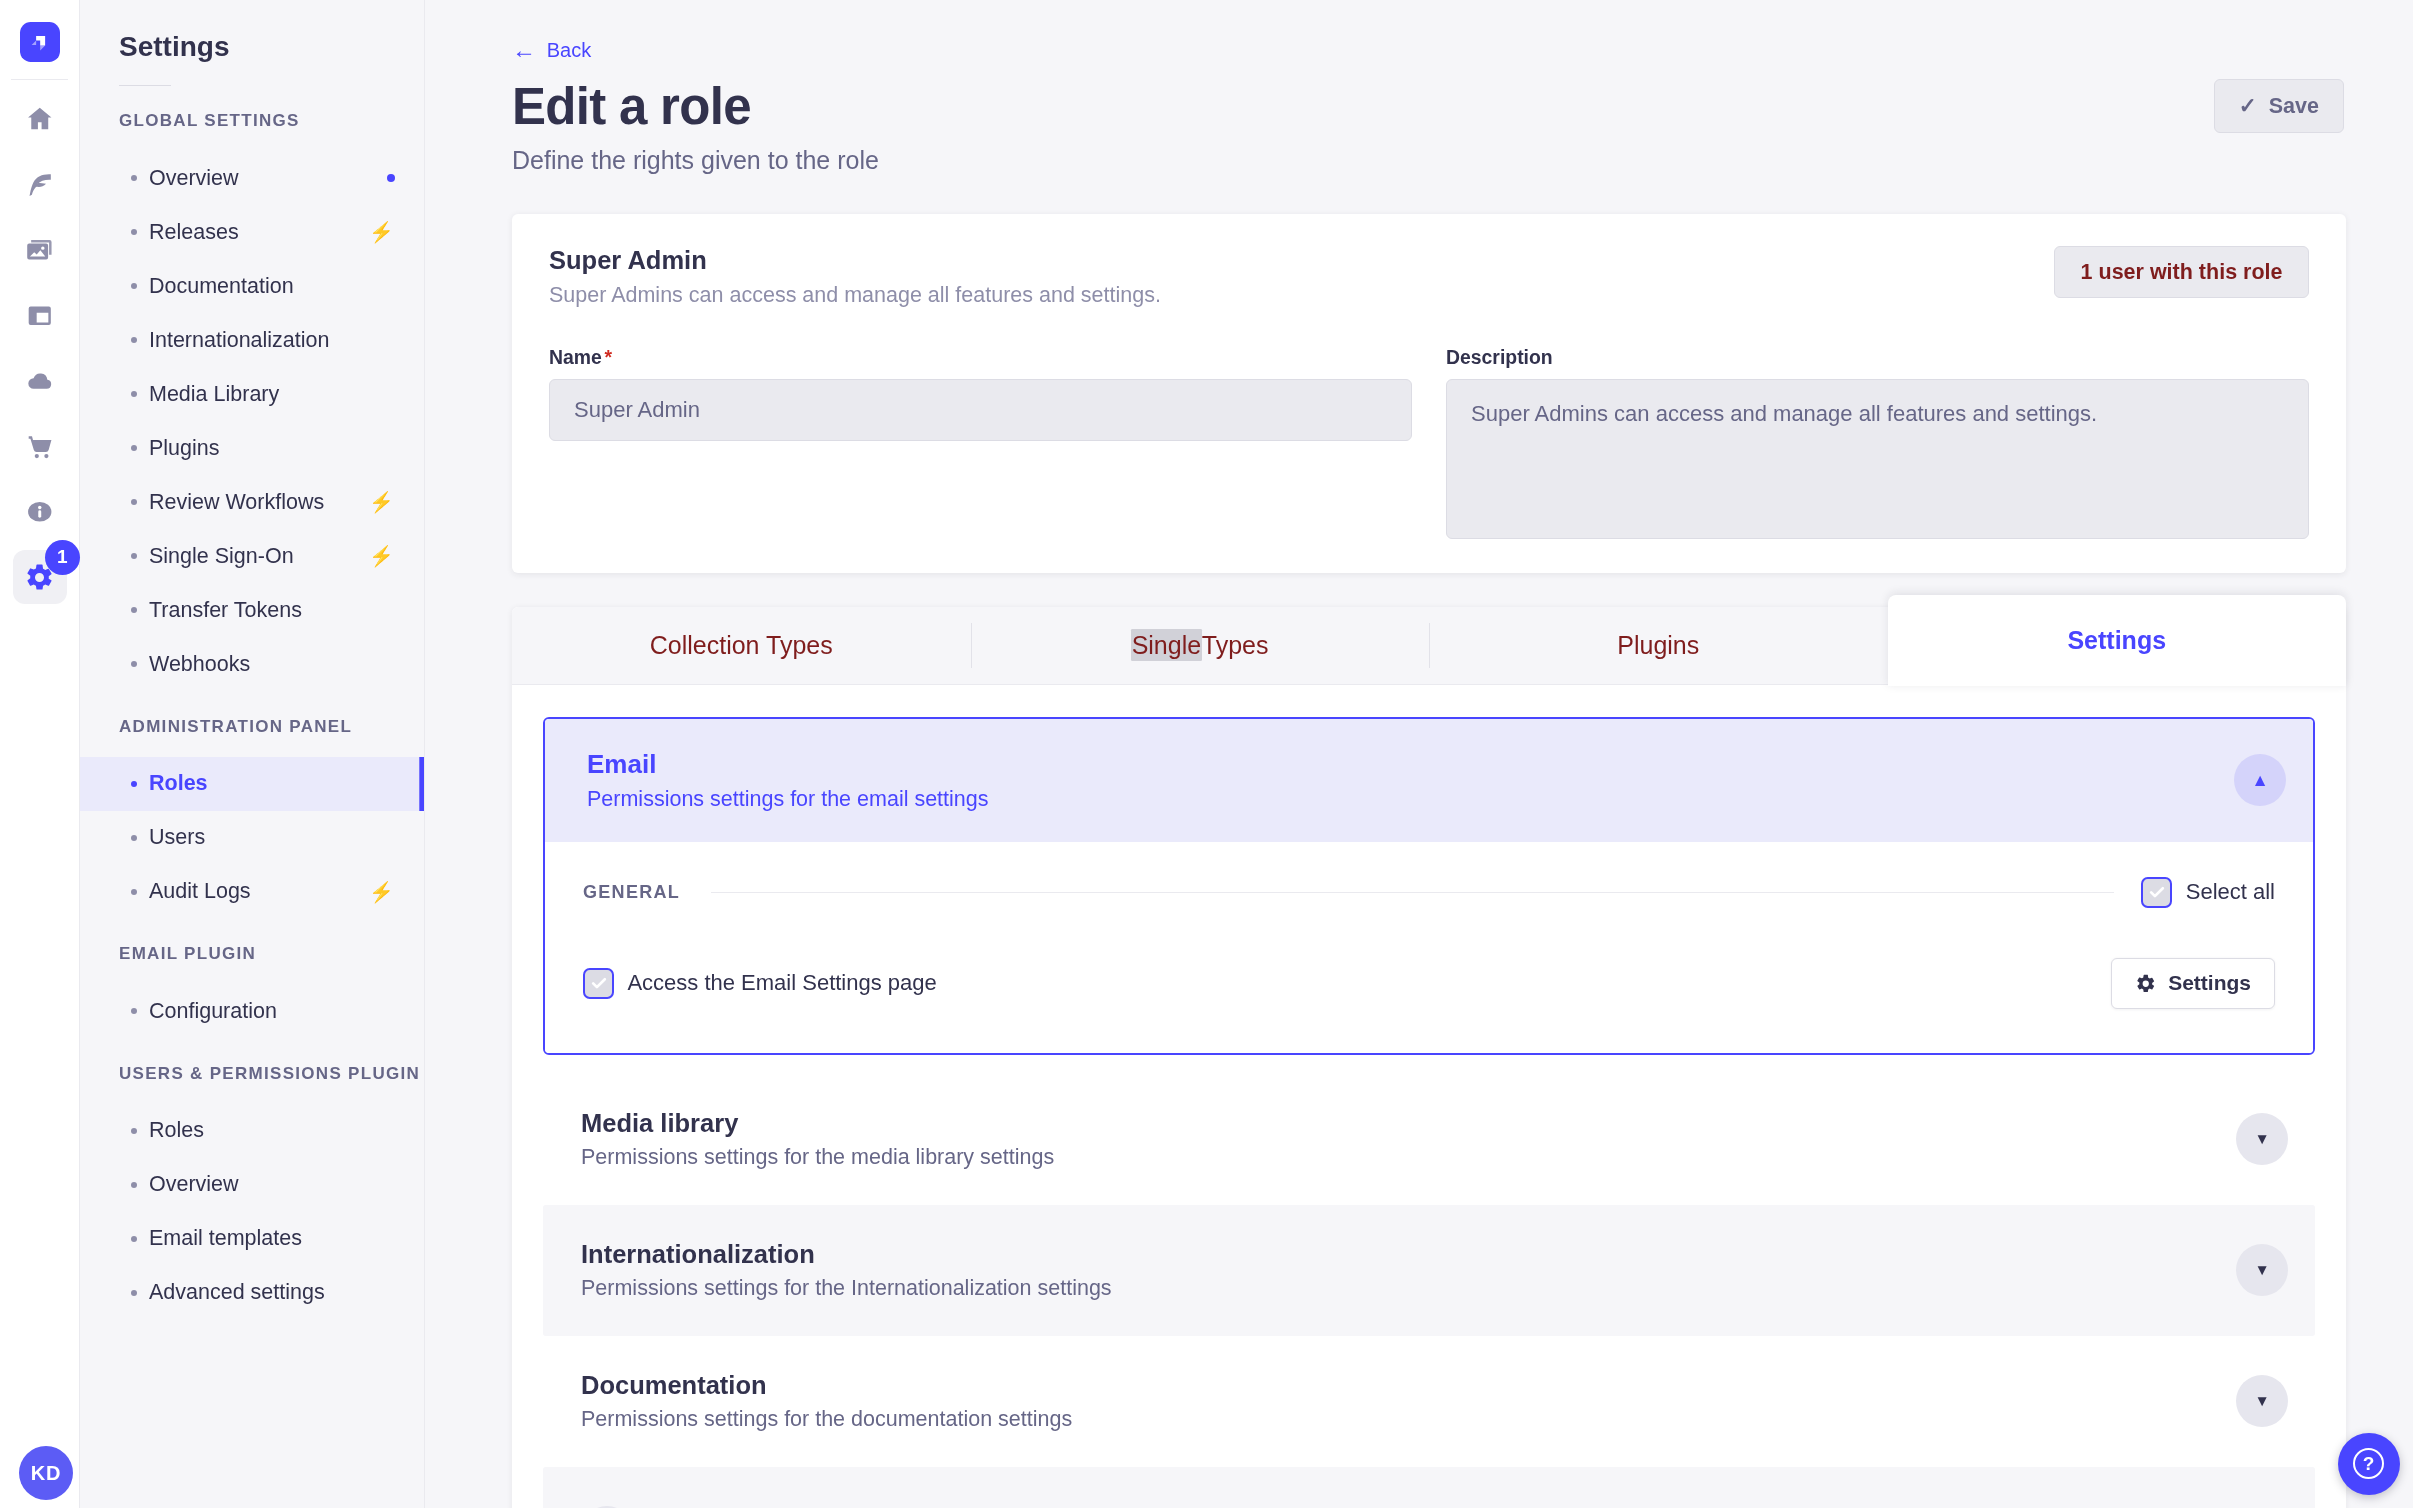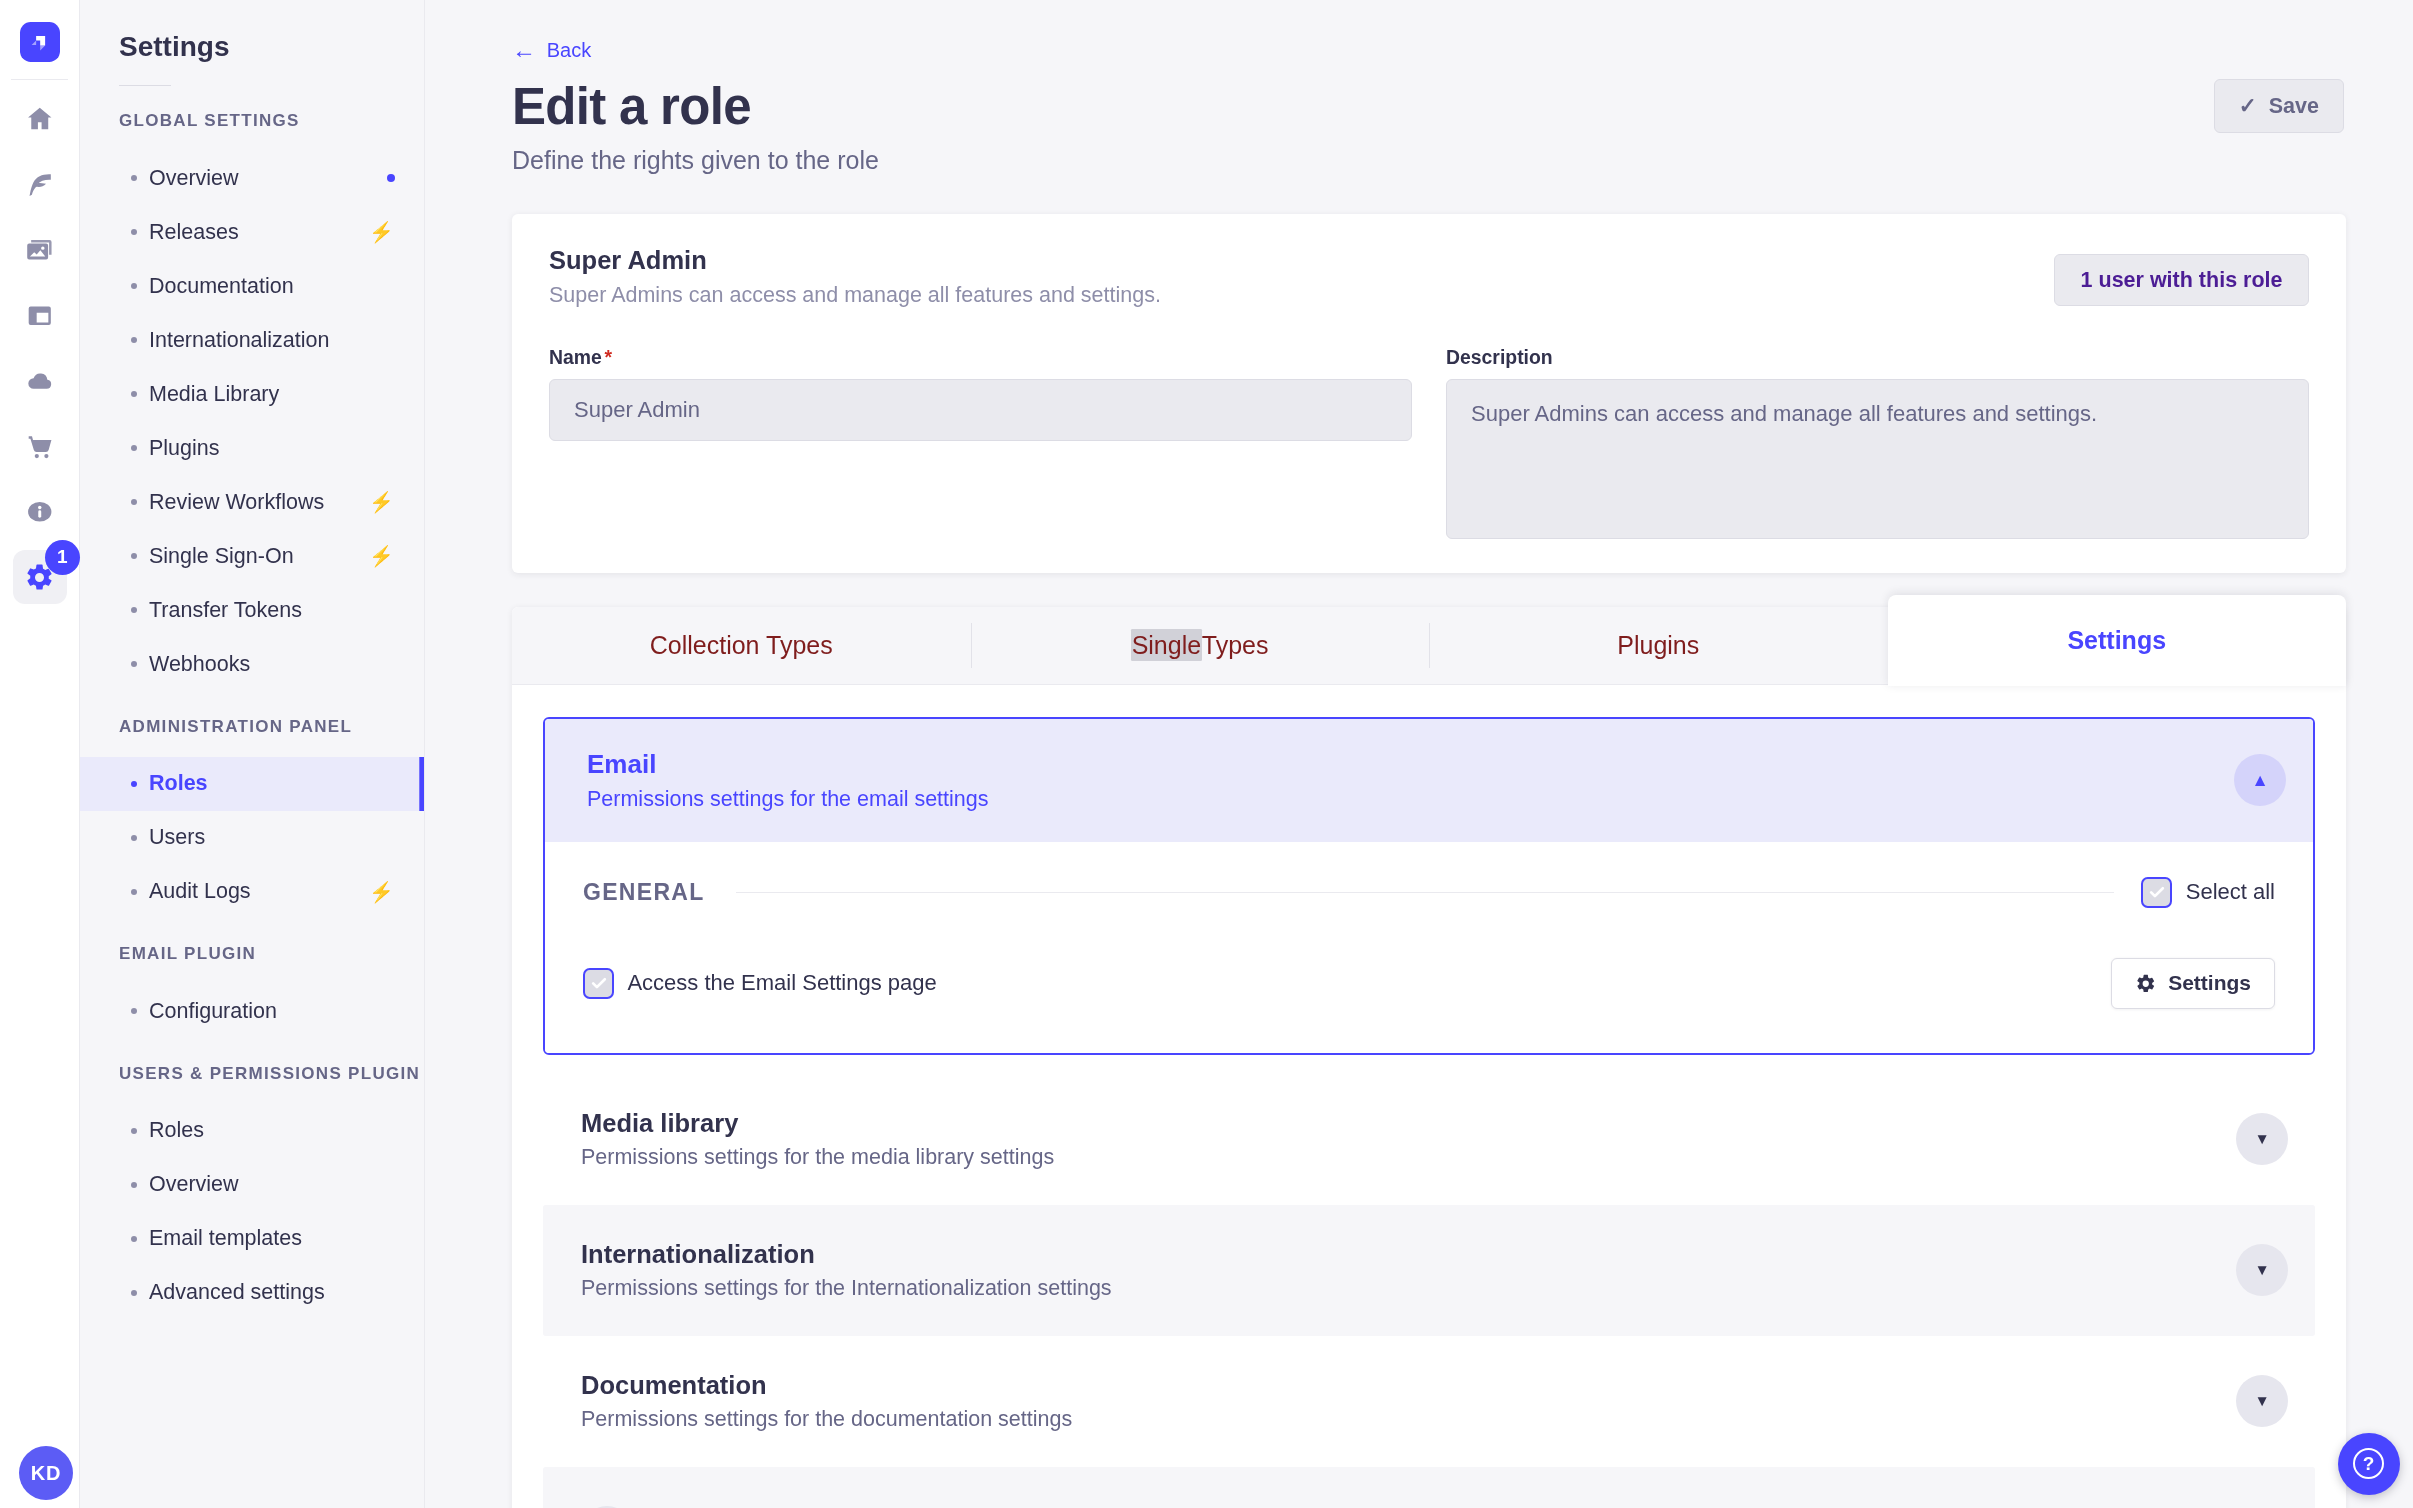--- a/index.html
+++ b/index.html
@@ -80,21 +80,21 @@
   .card {
     width:1834px; background:#fff; border-radius:6px;
     box-shadow:0 1.3px 6.7px rgba(33,33,52,0.08);
   }
   .role-card { margin-top:39px; padding:32px 37px; position:relative; }
   .role-head { display:flex; justify-content:space-between; align-items:flex-start; }
   .role-name-heading { font-size:25.5px; font-weight:700; color:#32324D; }
   .role-desc-text { font-size:21.5px; color:#8E8EA9; margin-top:8px; }
   .users-btn {
     height:52px; padding:0 25.5px; background:#EAEAEF; border:1.3px solid #DCDCE4; border-radius:6px;
-    font-size:21.5px; font-weight:600; color:#4c1d95; display:flex; align-items:center;margin-top:8px;
+    font-size:21.5px; font-weight:600; color:#7f1d1d; display:flex; align-items:center;
   }
   .fields-row { display:flex; gap:34px; margin-top:38px; }
   .field-col { flex:1; }
   .field-label { font-size:19.4px; font-weight:700; color:#32324D; margin-bottom:9.4px; }
   .required { color:#D02B20; margin-left:2.7px; }
   .text-input {
     width:100%; height:62px; background:#EAEAEF; border:1.3px solid #DCDCE4; border-radius:6px;
     font-family:"Liberation Sans", sans-serif; font-size:22px; color:#666687; padding:0 24px;
   }
   .text-area {
@@ -131,21 +131,21 @@
   .acc-title { font-size:26px; font-weight:600; color:#4945FF; }
   .acc-subtitle { font-size:21.5px; color:#4945FF; margin-top:6.7px; }
   .toggle-circle {
     width:52px; height:52px; border-radius:50%; display:flex; align-items:center; justify-content:center;
     font-size:17.4px; flex:none;
   }
   .toggle-up { background:#D4D3FA; color:#4945FF; }
   .toggle-down { background:#E6E6EE; color:#32324D; font-size:15.4px; }
   .acc-body { background:#fff; padding:35px 38px 44px; }
   .general-row { display:flex; align-items:center; }
-  .general-label { font-size:23px; font-weight:700; color:#666687; letter-spacing:1.3px; }
+  .general-label { font-size:18px; font-weight:700; color:#666687; letter-spacing:1.3px; }
   .general-line { flex:1; height:1.3px; background:#EAEAEF; margin:0 27px 0 31px; }
   .check-group { display:flex; align-items:center; gap:13.4px; }
   .checkbox {
     width:31px; height:31px; border-radius:6.7px; background:#DCDCE4; border:2px solid #4945FF;
     display:flex; align-items:center; justify-content:center; flex:none; cursor:pointer;
   }
   .checkbox svg { width:20px; height:20px; }
   .check-label { font-size:22px; color:#32324D; }
   .perm-item-row { margin-top:50px; display:flex; align-items:center; justify-content:space-between; }
   .settings-btn {

